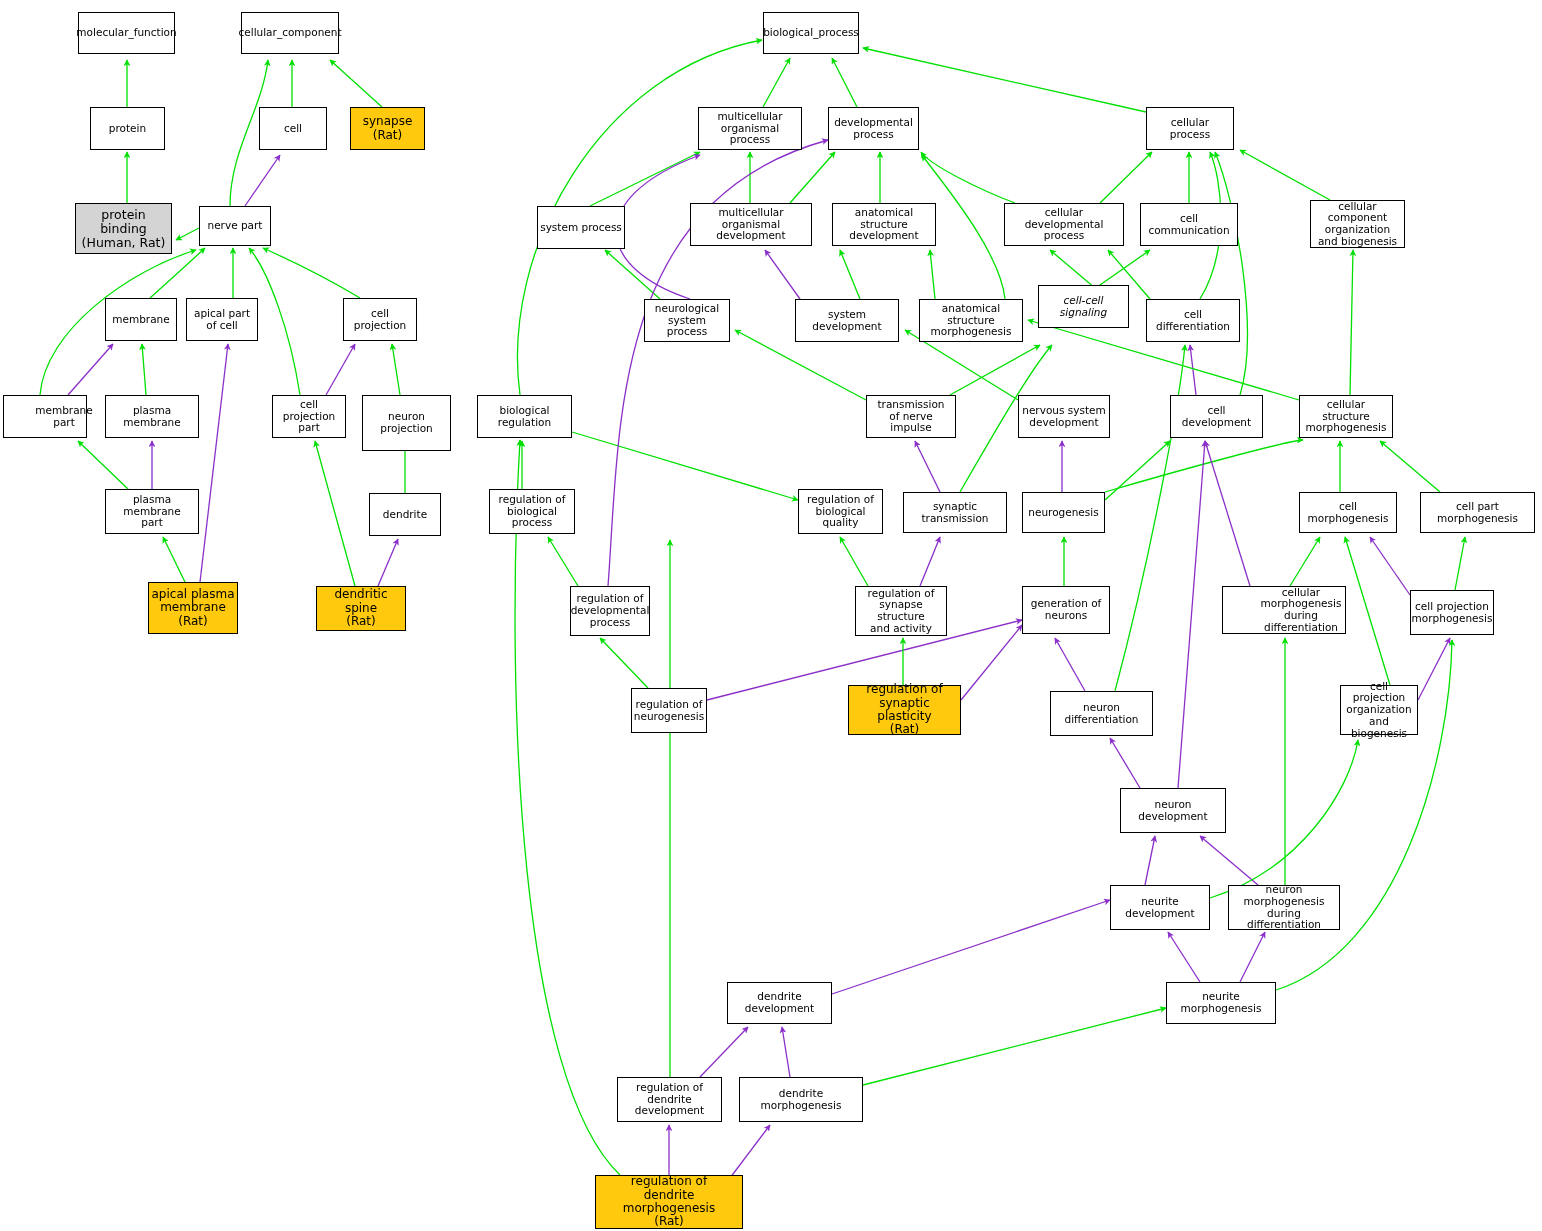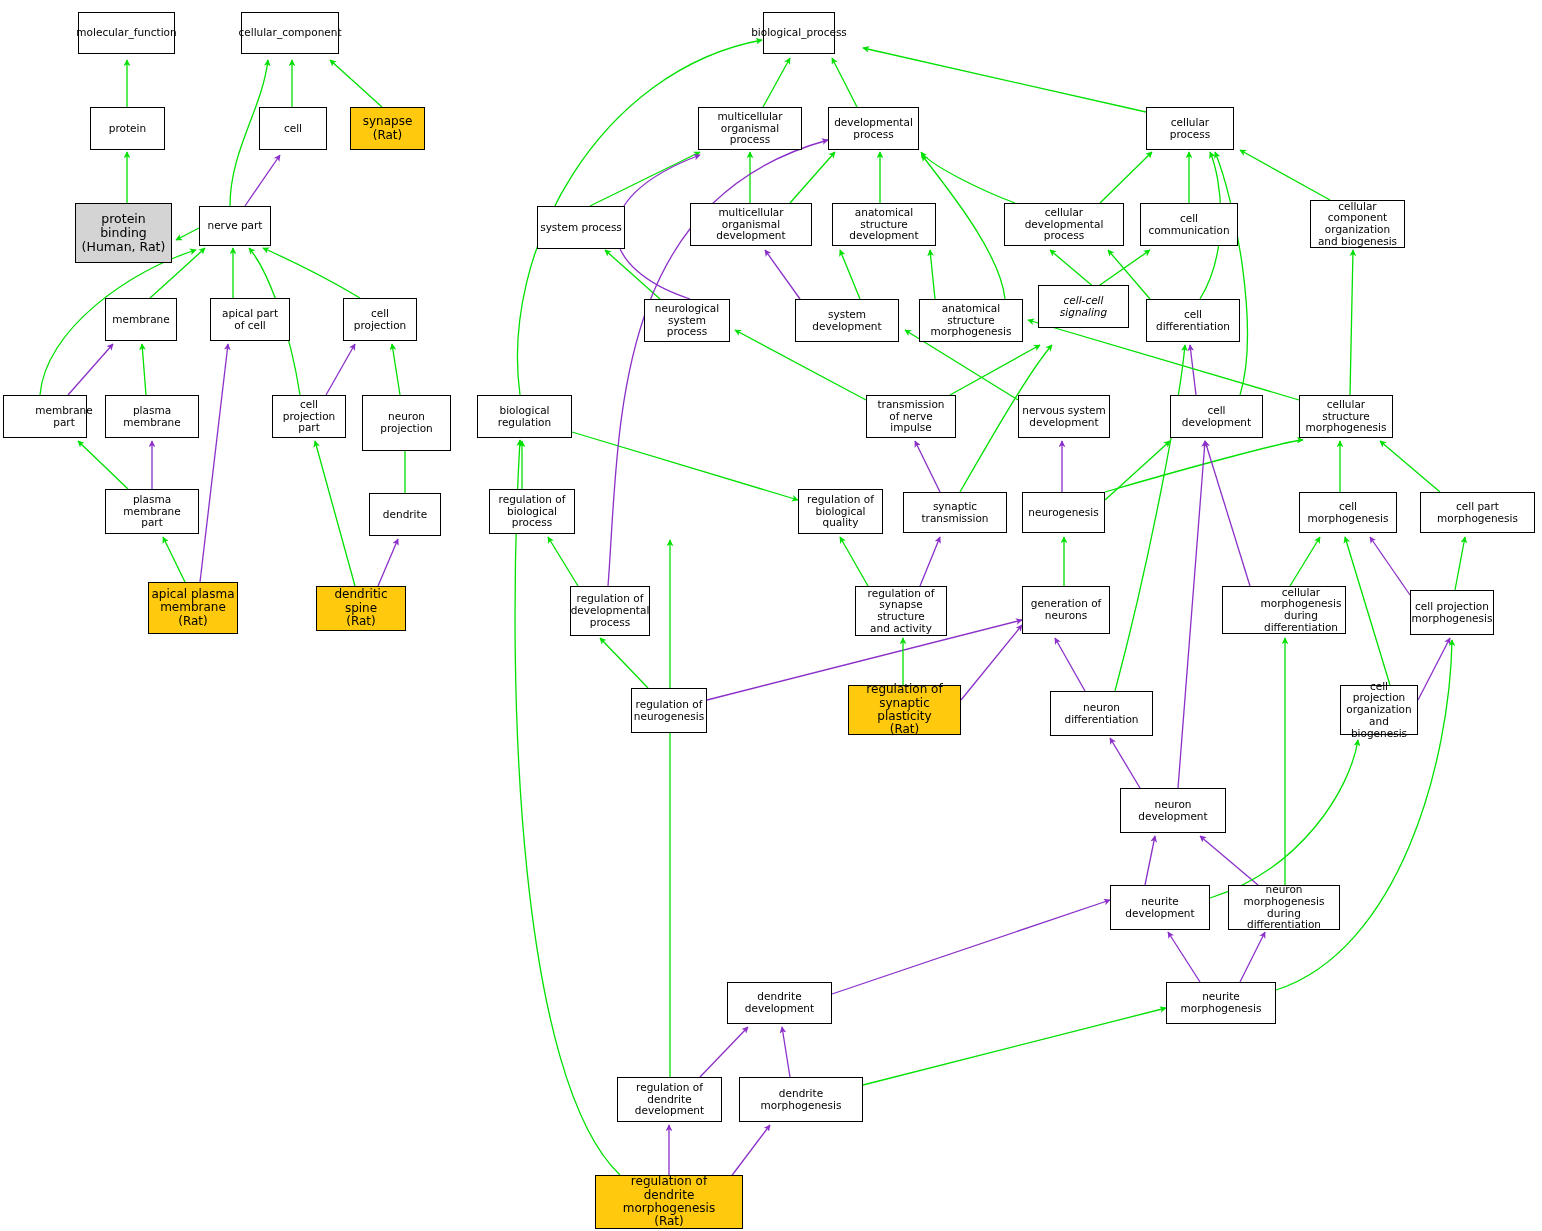--- a/index.html
+++ b/index.html
@@ -138,46 +138,46 @@
         <path d="M700,1077 L748,1027" fill="none" stroke="#8B2FC9" stroke-width="1.3" marker-end="url(#arrow-partof)"></path>
         <path d="M670,1077 L670,540" fill="none" stroke="#00E000" stroke-width="1.3" marker-end="url(#arrow-isa)"></path>
         <path d="M669,1175 L669,1125" fill="none" stroke="#8B2FC9" stroke-width="1.3" marker-end="url(#arrow-partof)"></path>
         <path d="M730,1178 L770,1125" fill="none" stroke="#8B2FC9" stroke-width="1.3" marker-end="url(#arrow-partof)"></path>
         <path d="M620,1175 C520,1080 505,700 520,440" fill="none" stroke="#00E000" stroke-width="1.3" marker-end="url(#arrow-isa)"></path>
       </g>
   </svg>
   <div id="node-layer">
       <div class="node" style="left: 78px; top: 12px; width: 97px; height: 42px;">molecular_function</div>
       <div class="node" style="left: 241px; top: 12px; width: 98px; height: 42px;">cellular_component</div>
-      <div class="node" style="left: 763px; top: 12px; width: 72px; height: 42px;">biological_process</div>
+      <div class="node" style="left: 763px; top: 12px; width: 96px; height: 42px;">biological_process</div>
       <div class="node" style="left: 90px; top: 107px; width: 75px; height: 43px;">protein</div>
       <div class="node" style="left: 259px; top: 107px; width: 68px; height: 43px;">cell</div>
       <div class="node highlight" style="left: 350px; top: 107px; width: 75px; height: 43px;">synapse
 (Rat)</div>
       <div class="node" style="left: 698px; top: 107px; width: 104px; height: 43px;">multicellular
 organismal process</div>
       <div class="node" style="left: 828px; top: 107px; width: 91px; height: 43px;">developmental
 process</div>
       <div class="node" style="left: 1146px; top: 107px; width: 88px; height: 43px;">cellular process</div>
-      <div class="node gray" style="left: 75px; top: 203px; width: 97px; height: 60px;">protein binding
+      <div class="node gray" style="left: 75px; top: 203px; width: 97px; height: 51px;">protein binding
 (Human, Rat)</div>
       <div class="node" style="left: 199px; top: 206px; width: 72px; height: 40px;">nerve part</div>
       <div class="node" style="left: 537px; top: 206px; width: 88px; height: 43px;">system process</div>
       <div class="node" style="left: 690px; top: 203px; width: 122px; height: 43px;">multicellular
 organismal development</div>
       <div class="node" style="left: 832px; top: 203px; width: 104px; height: 43px;">anatomical structure
 development</div>
       <div class="node" style="left: 1004px; top: 203px; width: 120px; height: 43px;">cellular developmental
 process</div>
       <div class="node" style="left: 1140px; top: 203px; width: 98px; height: 43px;">cell communication</div>
       <div class="node" style="left: 1310px; top: 200px; width: 95px; height: 48px;">cellular component
 organization
 and biogenesis</div>
       <div class="node" style="left: 105px; top: 298px; width: 72px; height: 43px;">membrane</div>
-      <div class="node" style="left: 210px; top: 298px; width: 80px; height: 43px;">apical part
+      <div class="node" style="left: 186px; top: 298px; width: 72px; height: 43px;">apical part
 of cell</div>
       <div class="node" style="left: 343px; top: 298px; width: 74px; height: 43px;">cell projection</div>
       <div class="node" style="left: 644px; top: 299px; width: 86px; height: 43px;">neurological
 system process</div>
       <div class="node" style="left: 795px; top: 299px; width: 104px; height: 43px;">system development</div>
       <div class="node" style="left: 919px; top: 299px; width: 104px; height: 43px;">anatomical structure
 morphogenesis</div>
       <div class="node" style="left: 1038px; top: 285px; width: 91px; height: 43px; font-style: italic;">cell-cell signaling</div>
       <div class="node" style="left: 1146px; top: 299px; width: 94px; height: 43px;">cell differentiation</div>
       <div class="node" style="left: 3px; top: 395px; width: 84px; height: 43px; padding-left: 40px;">membrane part</div>

